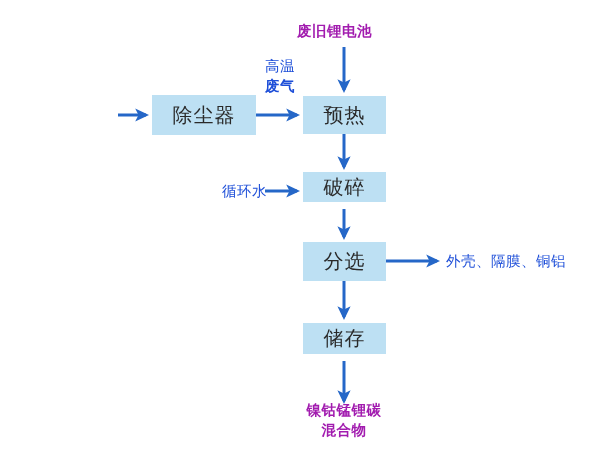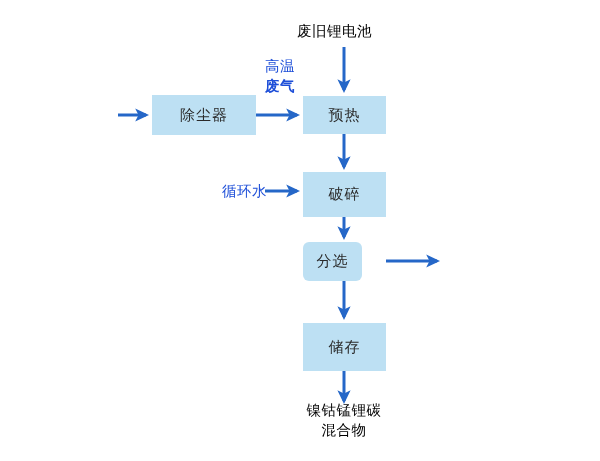--- a/index.html
+++ b/index.html
@@ -17,35 +17,35 @@
     background: #ffffff;
     overflow: hidden;
   }
   .node {
     position: absolute;
     background: #bde0f3;
     display: flex;
     align-items: center;
     justify-content: center;
     color: #2a2a2a;
-    font-size: 15px;
+    font-size: 20px;
     letter-spacing: 1px;
     box-sizing: border-box;
   }
   .label {
     position: absolute;
     color: #1d4ed8;
     font-size: 14.5px;
     letter-spacing: 0.5px;
     white-space: nowrap;
     line-height: 20px;
   }
   .label.bold {
-    font-weight: normal;
-    color: #000000;
+    font-weight: bold;
+    color: #a21caf;
   }
   .label.center {
     text-align: center;
   }
   svg.edges {
     position: absolute;
     left: 0;
     top: 0;
     width: 600px;
     height: 461px;
@@ -102,37 +102,38 @@
   </svg>
 
   <div class="node" style="left:152px; top:95px; width:104px; height:40px;">
     <span>除尘器</span>
   </div>
 
   <div class="node" style="left:303px; top:96px; width:83px; height:38px;align-items:center;">
     <span>预热</span>
   </div>
 
-  <div class="node" style="left:303px; top:172px; width:83px; height:45px;">
+  <div class="node" style="left:303px; top:172px; width:83px; height:30px;">
     <span>破碎</span>
   </div>
 
-  <div class="node" style="left:303px; top:242px; width:59px; height:39px;border-radius:6px;">
+  <div class="node" style="left:303px; top:242px; width:83px; height:39px;">
     <span>分选</span>
   </div>
 
-  <div class="node" style="left:303px; top:323px; width:83px; height:48px;">
+  <div class="node" style="left:303px; top:323px; width:83px; height:31px;">
     <span>储存</span>
   </div>
 
 
   <div class="label center" style="left:257px; top:56px; width:46px;">高温</div>
   <div class="label center" style="left:257px; top:76px; width:46px;font-weight:bold;">废气</div>
 
   <div class="label bold" style="left:297px; top:21px;">废旧锂电池</div>
 
   <div class="label" style="left:200px; top:181px;margin-left:22px;">循环水</div>
 
+  <div class="label" style="left:446px; top:251px;">外壳、隔膜、铜铝</div>
 
   <div class="label bold center" style="left:284px; top:420px; width:120px;">混合物</div>
   <div class="label bold center" style="left:284px; top:400px; width:120px;">镍钴锰锂碳</div>
 
 </div>
 
 </body></html>

